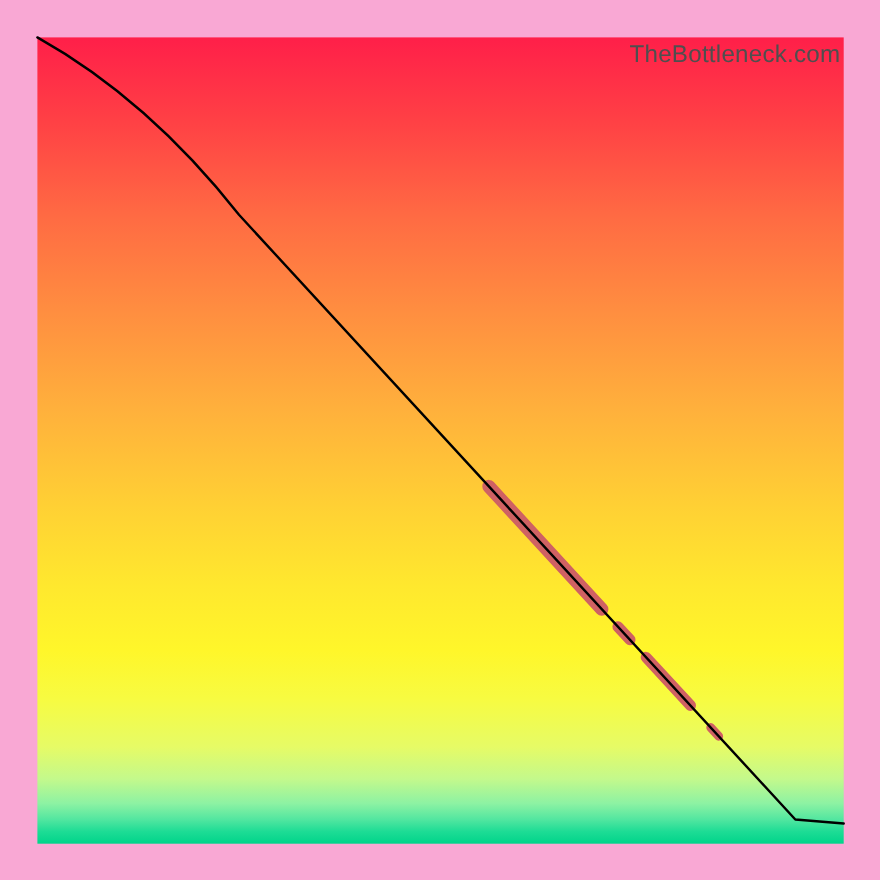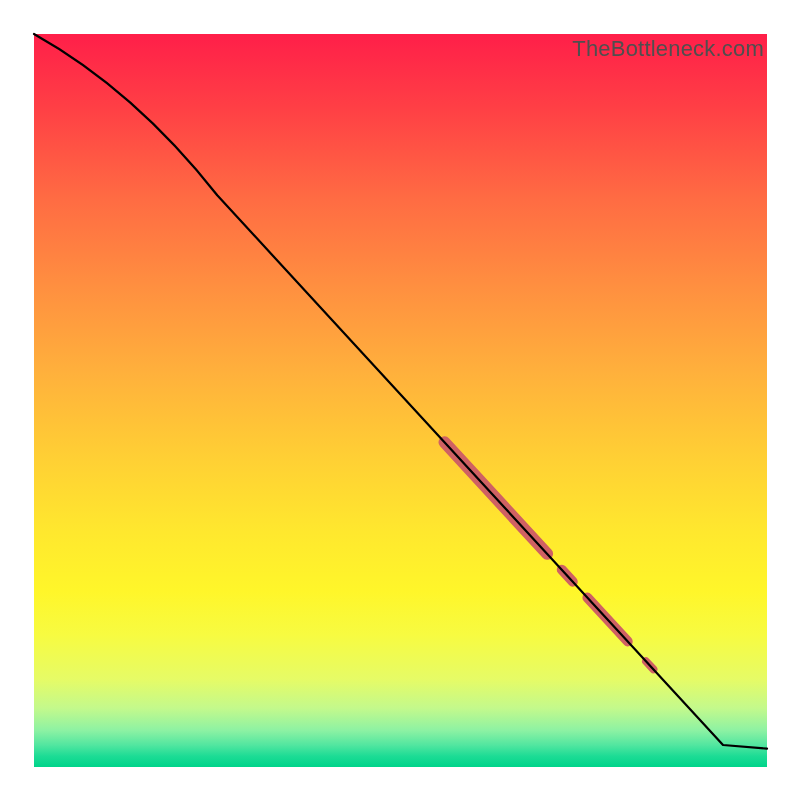--- a/index.html
+++ b/index.html
@@ -8,21 +8,21 @@
     width: 800px;
     height: 800px;
     background: #000;
     font-family: Arial, Helvetica, sans-serif;
     overflow: hidden;
   }
   .stage {
     position: relative;
     width: 800px;
     height: 800px;
-    background: #ffffff;
+    background: #f9a8d4;
     text-decoration: underline;
   }
   .plot {
     position: absolute;
     left: 34px;
     top: 34px;
     width: 733px;
     height: 733px;
     
     background: linear-gradient(

